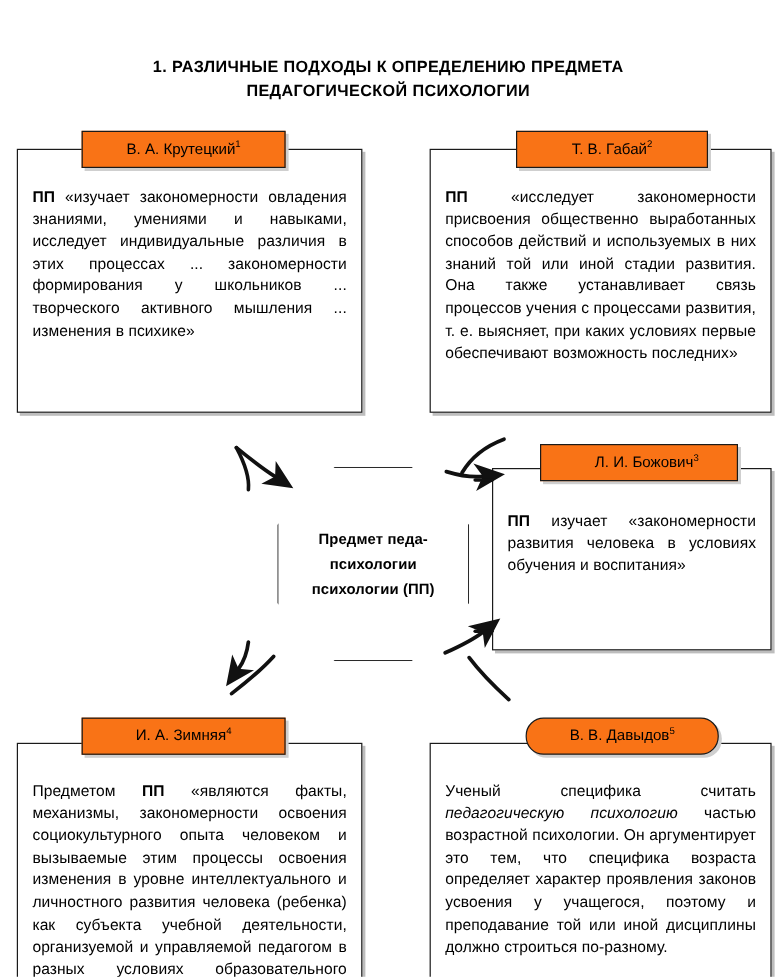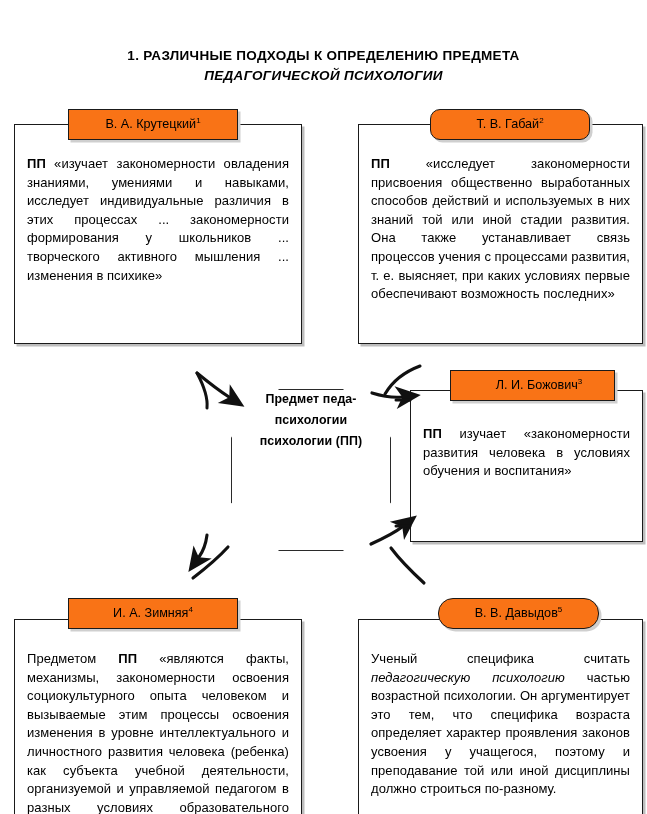--- a/index.html
+++ b/index.html
@@ -30,21 +30,21 @@
     position: absolute;
     left: 0;
     top: 8px;
     width: 647px;
     text-align: center;
     font-weight: bold;
     font-size: 13.5px;
     letter-spacing: 0.3px;
     line-height: 20px;
   }
-  .page-title .line2 { display: block; font-style: italic; }
+  .page-title .line2 { display: block; }
 
   
   .card {
     position: absolute;
     border: 1.6px solid #1a1a1a;
     background: #ffffff;
     box-sizing: border-box;
     box-shadow: 2.5px 2.5px 0 0 #bdbdbd;
   }
 
@@ -98,21 +98,21 @@
     clip-path: polygon(30% 0%, 70% 0%, 100% 30%, 100% 70%, 70% 100%, 30% 100%, 0% 70%, 0% 30%);
     z-index: 4;
   }
   .octagon-inner {
     position: absolute;
     left: 231px;
     top: 351px;
     width: 160px;
     height: 162px;
     display: flex;
-    align-items: flex-start;
+    align-items: center;
     justify-content: center;
     z-index: 5;
     pointer-events: none;
   }
   .octagon-label {
     font-weight: bold;
     font-size: 12.4px;
     line-height: 21px;
     text-align: center;
     letter-spacing: 0.1px;
@@ -126,21 +126,21 @@
     height: 814px;
     z-index: 3;
     pointer-events: none;
   }
 
   
   #card-krutetsky { left: 14px;  top: 86px;  width: 288px; height: 220px; }
   #tab-krutetsky  { left: 68px;  top: 71px;  width: 170px; }
 
   #card-gabay     { left: 358px; top: 86px;  width: 285px; height: 220px; }
-  #tab-gabay      { left: 430px; top: 71px;  width: 160px; border-radius: 10px; }
+  #tab-gabay      { left: 430px; top: 71px;  width: 160px; }
 
   #card-bozhovich { left: 410px; top: 352px; width: 233px; height: 152px; }
   #tab-bozhovich  { left: 450px; top: 332px; width: 165px; padding-left: 13px; }
 
   #card-zimnyaya  { left: 14px;  top: 581px; width: 288px; height: 216px; }
   #tab-zimnyaya   { left: 68px;  top: 560px; width: 170px; }
 
   #card-davydov   { left: 358px; top: 581px; width: 285px; height: 216px; }
   #tab-davydov    { left: 438px; top: 560px; width: 161px; border-radius: 15px; }
 </style>

